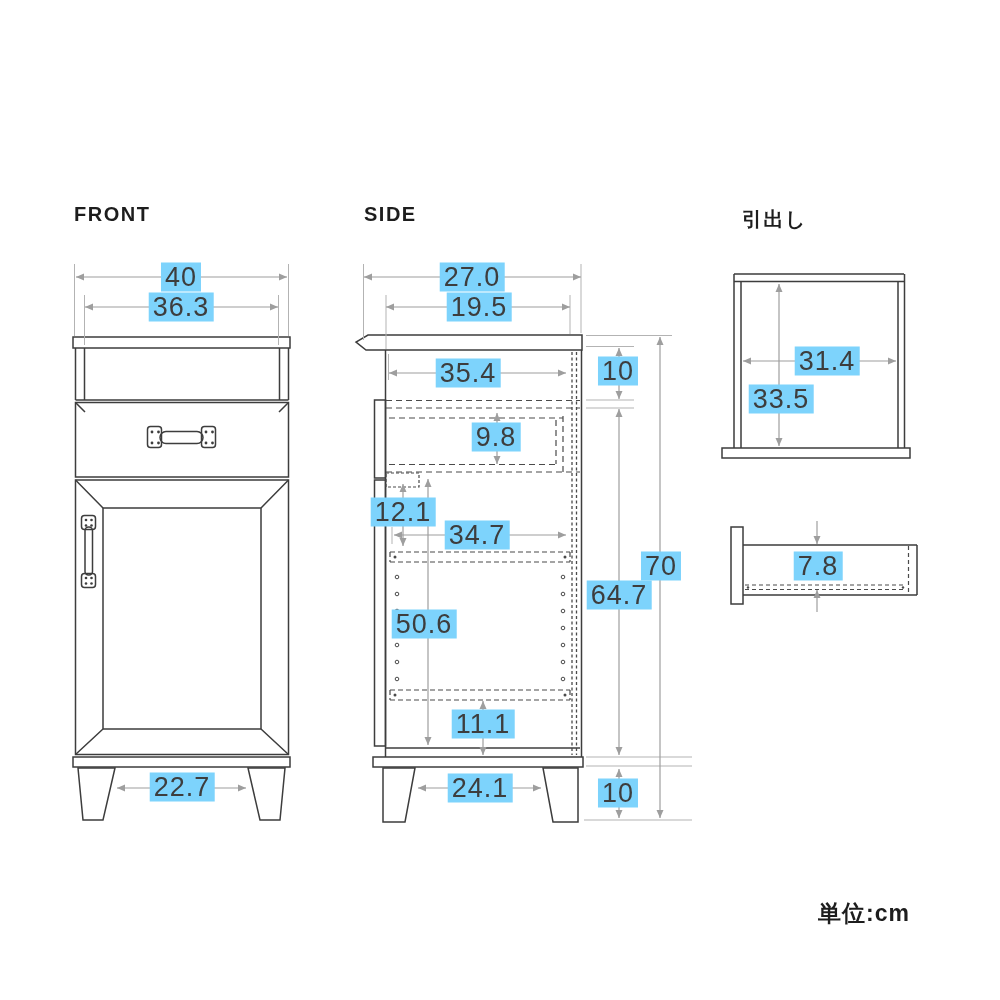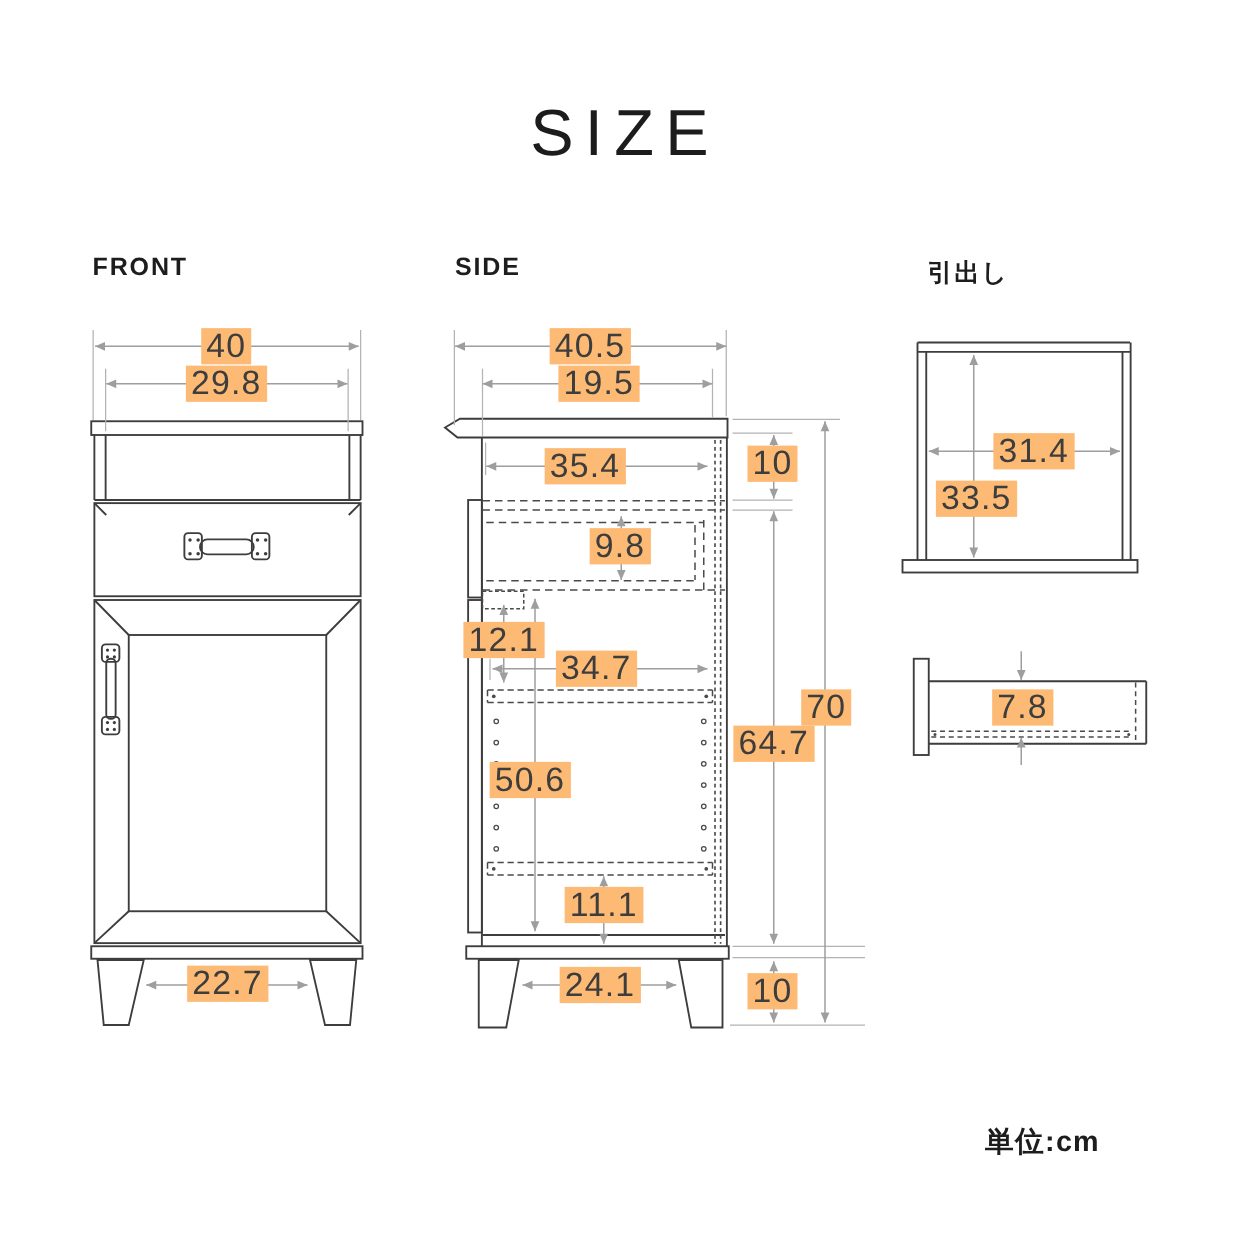--- a/index.html
+++ b/index.html
@@ -2,21 +2,21 @@
 <html><head>
 <meta charset="utf-8">
 <style>
   html,body{margin:0;padding:0;background:#fff;}
   .page{position:relative;width:1000px;height:1000px;background:#ffffff;overflow:hidden;
         font-family:"Liberation Sans", sans-serif;}
   svg{position:absolute;left:0;top:0;}
   .txt{position:absolute;white-space:nowrap;color:#3a3a3a;line-height:1;}
   .title{font-size:52px;font-weight:400;letter-spacing:9px;color:#1c1c1c;transform:translate(-50%,-50%);}
   .section-label{font-size:20px;font-weight:bold;letter-spacing:1.5px;color:#1d1d1d;transform:translate(0,-50%);text-align:right;}
-  .dim{font-size:27px;font-weight:400;letter-spacing:1px;color:#3d3d3d;background:#fdba74;
+  .dim{font-size:27px;font-weight:400;letter-spacing:1px;color:#3d3d3d;background:#7dd3fc;
        padding:1px 4px;transform:translate(-50%,-50%);}
   .unit{font-size:23px;font-weight:bold;color:#1d1d1d;transform:translate(-50%,-50%);letter-spacing:1px;}
 </style>
 </head>
 <body>
 
 <div class="page">
 
 <svg width="1000" height="1000" viewBox="0 0 1000 1000">
   <defs>
@@ -176,43 +176,42 @@
     <line x1="619" y1="769" x2="619" y2="818" marker-start="url(#arr)" marker-end="url(#arr)"></line>
 
     <line x1="743" y1="361" x2="896" y2="361" marker-start="url(#arr)" marker-end="url(#arr)"></line>
     <line x1="779" y1="284" x2="779" y2="446" marker-start="url(#arr)" marker-end="url(#arr)"></line>
 
     <line x1="817" y1="521" x2="817" y2="544" marker-end="url(#arr)"></line>
     <line x1="817" y1="612" x2="817" y2="590" marker-end="url(#arr)"></line>
   </g>
 </svg>
 
-<div class="txt title" style="left:500px;top:107px">SIZE</div>
 
 <div class="txt section-label" style="left:74px;top:214px">FRONT</div>
 <div class="txt section-label" style="left:364px;top:214px">SIDE</div>
 <div class="txt section-label" style="left:742px;top:219px">引出し</div>
 
 <div class="txt dim" style="left:181px;top:277px">40</div>
-<div class="txt dim" style="left:181px;top:307px">29.8</div>
+<div class="txt dim" style="left:181px;top:307px">36.3</div>
 <div class="txt dim" style="left:182px;top:787px">22.7</div>
 
-<div class="txt dim" style="left:472px;top:277px">40.5</div>
+<div class="txt dim" style="left:472px;top:277px">27.0</div>
 <div class="txt dim" style="left:479px;top:307px">19.5</div>
 <div class="txt dim" style="left:468px;top:373px">35.4</div>
 <div class="txt dim" style="left:618px;top:371px">10</div>
 <div class="txt dim" style="left:496px;top:437px">9.8</div>
 <div class="txt dim" style="left:403px;top:512px">12.1</div>
 <div class="txt dim" style="left:477px;top:535px">34.7</div>
 <div class="txt dim" style="left:424px;top:624px">50.6</div>
 <div class="txt dim" style="left:619px;top:595px">64.7</div>
 <div class="txt dim" style="left:661px;top:566px">70</div>
 <div class="txt dim" style="left:483px;top:724px">11.1</div>
 <div class="txt dim" style="left:480px;top:788px">24.1</div>
 <div class="txt dim" style="left:618px;top:793px">10</div>
 
 <div class="txt dim" style="left:827px;top:361px">31.4</div>
 <div class="txt dim" style="left:781px;top:399px">33.5</div>
 <div class="txt dim" style="left:818px;top:566px">7.8</div>
 
-<div class="txt unit" style="left:834px;top:913px">単位:cm</div>
+<div class="txt unit" style="left:864px;top:913px">単位:cm</div>
 
 </div>
 
 </body></html>

